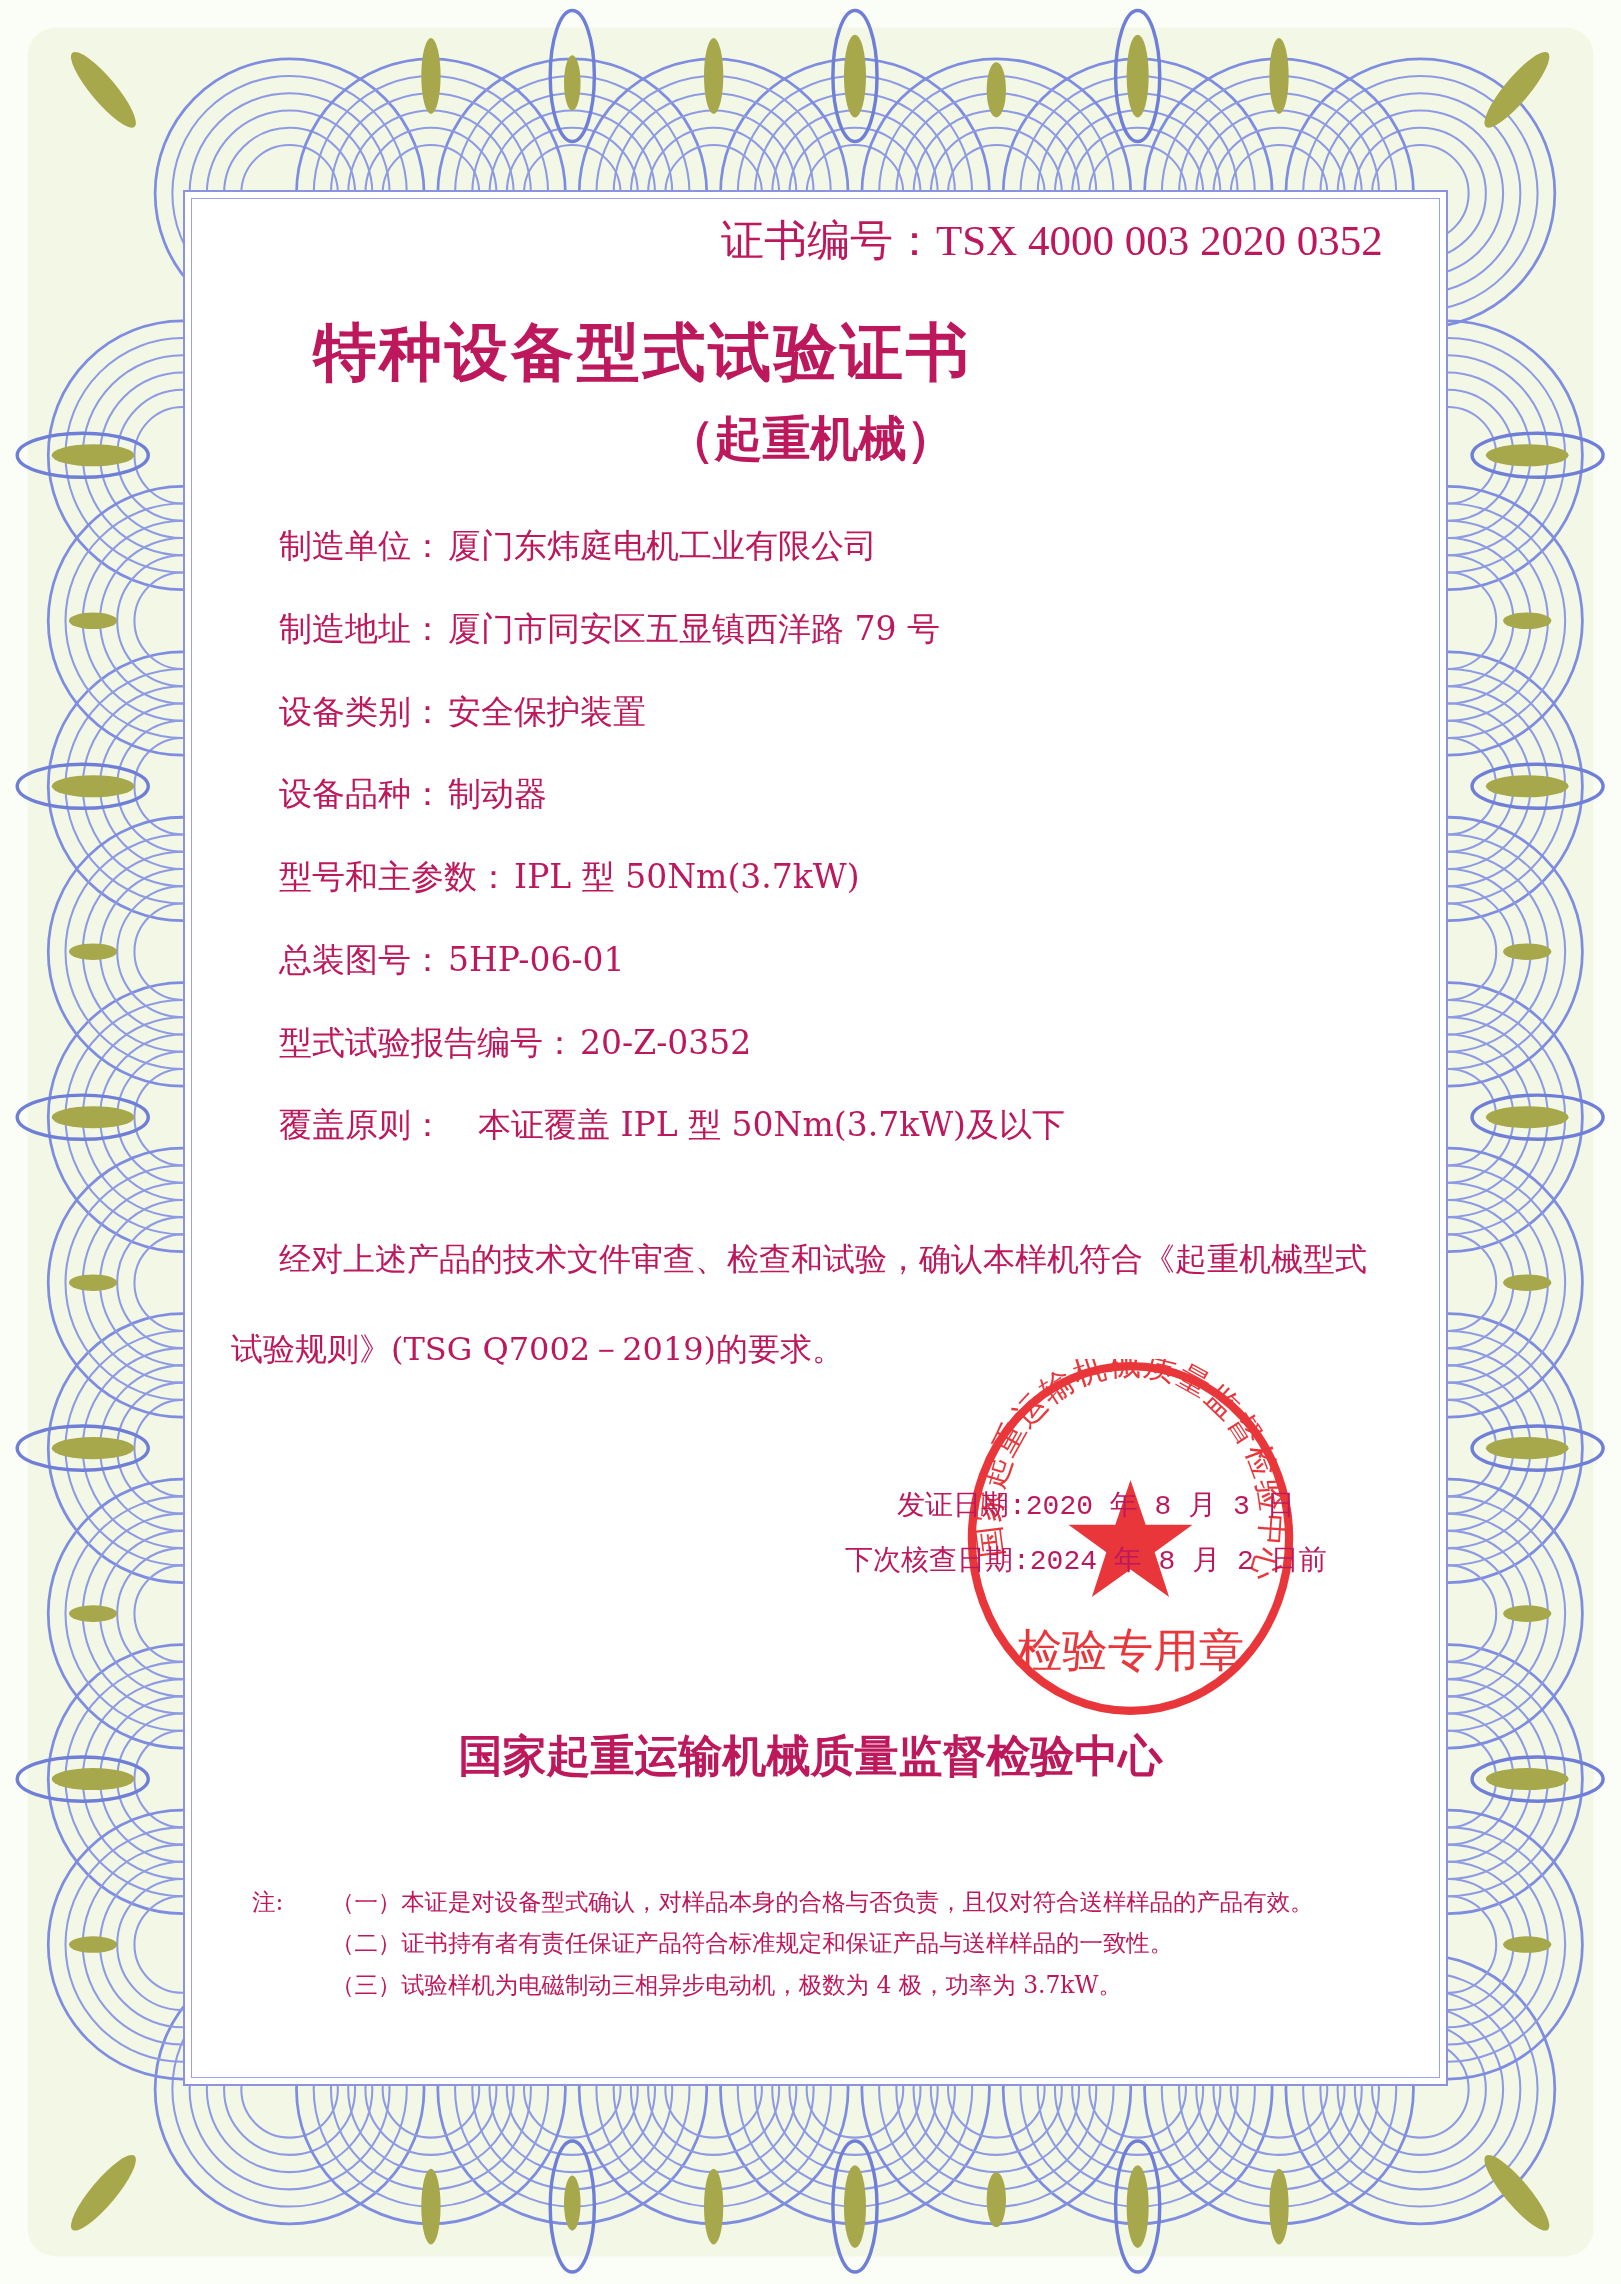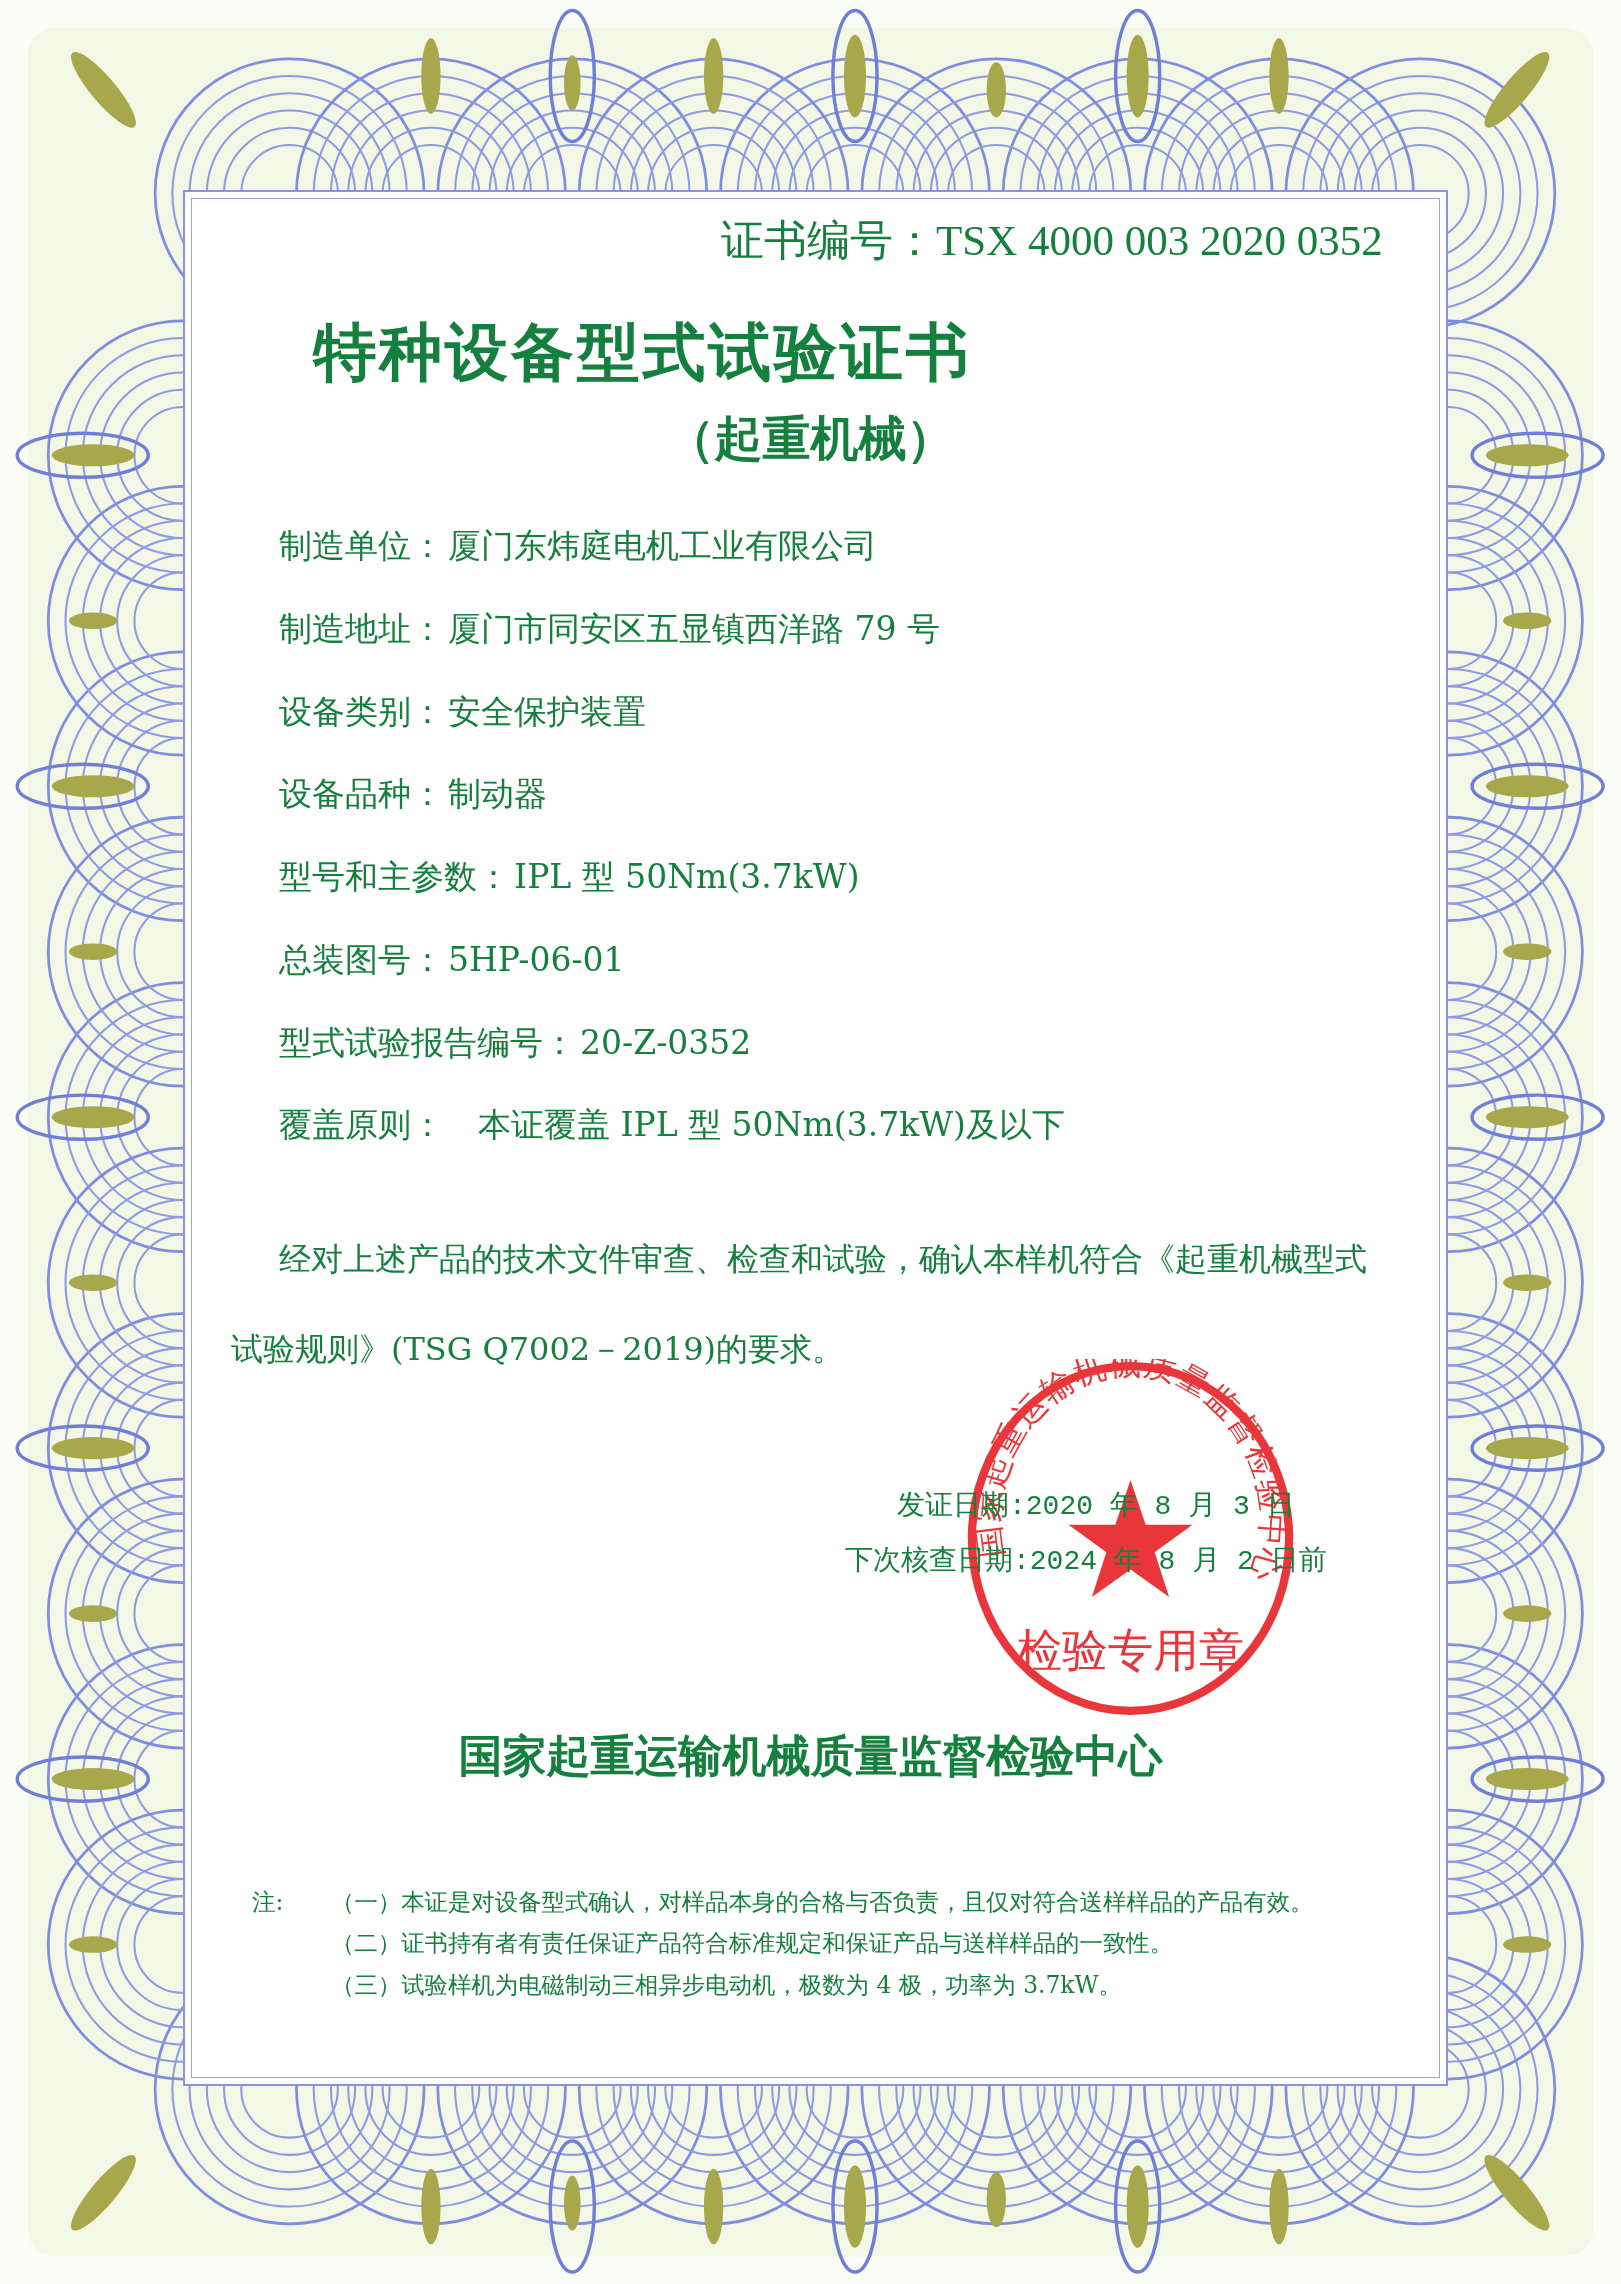--- a/index.html
+++ b/index.html
@@ -3,21 +3,21 @@
 <meta charset="utf-8">
 <style>
   html, body { margin:0; padding:0; }
   body { width:1621px; height:2284px; position:relative; background:#fbfdf7; overflow:hidden; }
   .border-bg { position:absolute; left:0; top:0; width:1621px; height:2284px; }
   .paper {
     position:absolute; left:183px; top:190px; width:1265px; height:1896px;
     background:#ffffff; border:2.8px solid #8b93de; box-sizing:border-box;
     outline:1.4px solid #9aa2e0; outline-offset:-9.7px;
   }
-  .txt { position:absolute; color:#15803d; white-space:nowrap; }
+  .txt { position:absolute; color:#be185d; white-space:nowrap; }
   .cert-no { left:721px; top:212px; font-size:43px; font-family:"Liberation Serif","DejaVu Serif",serif; }
   .title { left:0; width:1285px; text-align:center; top:310px; font-size:63px; font-weight:bold; font-family:"DejaVu Sans","Liberation Sans",sans-serif; letter-spacing:2.8px; }
   .subtitle { left:0; width:1621px; text-align:center; top:407px; font-size:48px; font-weight:bold; font-family:"DejaVu Sans","Liberation Sans",sans-serif; }
   .field { left:279px; font-size:33px; font-family:"DejaVu Serif","Liberation Serif",serif; }
   .field .lbl { margin-right:4.1px; }
   .para { font-size:32px; font-family:"DejaVu Serif","Liberation Serif",serif; }
   .dates { font-size:28px; font-family:Liberation Mono, monospace; z-index:3; }
   .issuer { left:0; width:1621px; text-align:center; top:1727px; font-size:44px; font-weight:bold; font-family:"DejaVu Serif","Liberation Serif",serif; z-index:3; }
   .notes { font-size:23.4px; font-family:"DejaVu Serif","Liberation Serif",serif; }
   .stamp { position:absolute; left:965px; top:1359px; width:331px; height:359px; z-index:2; opacity:0.92; }

